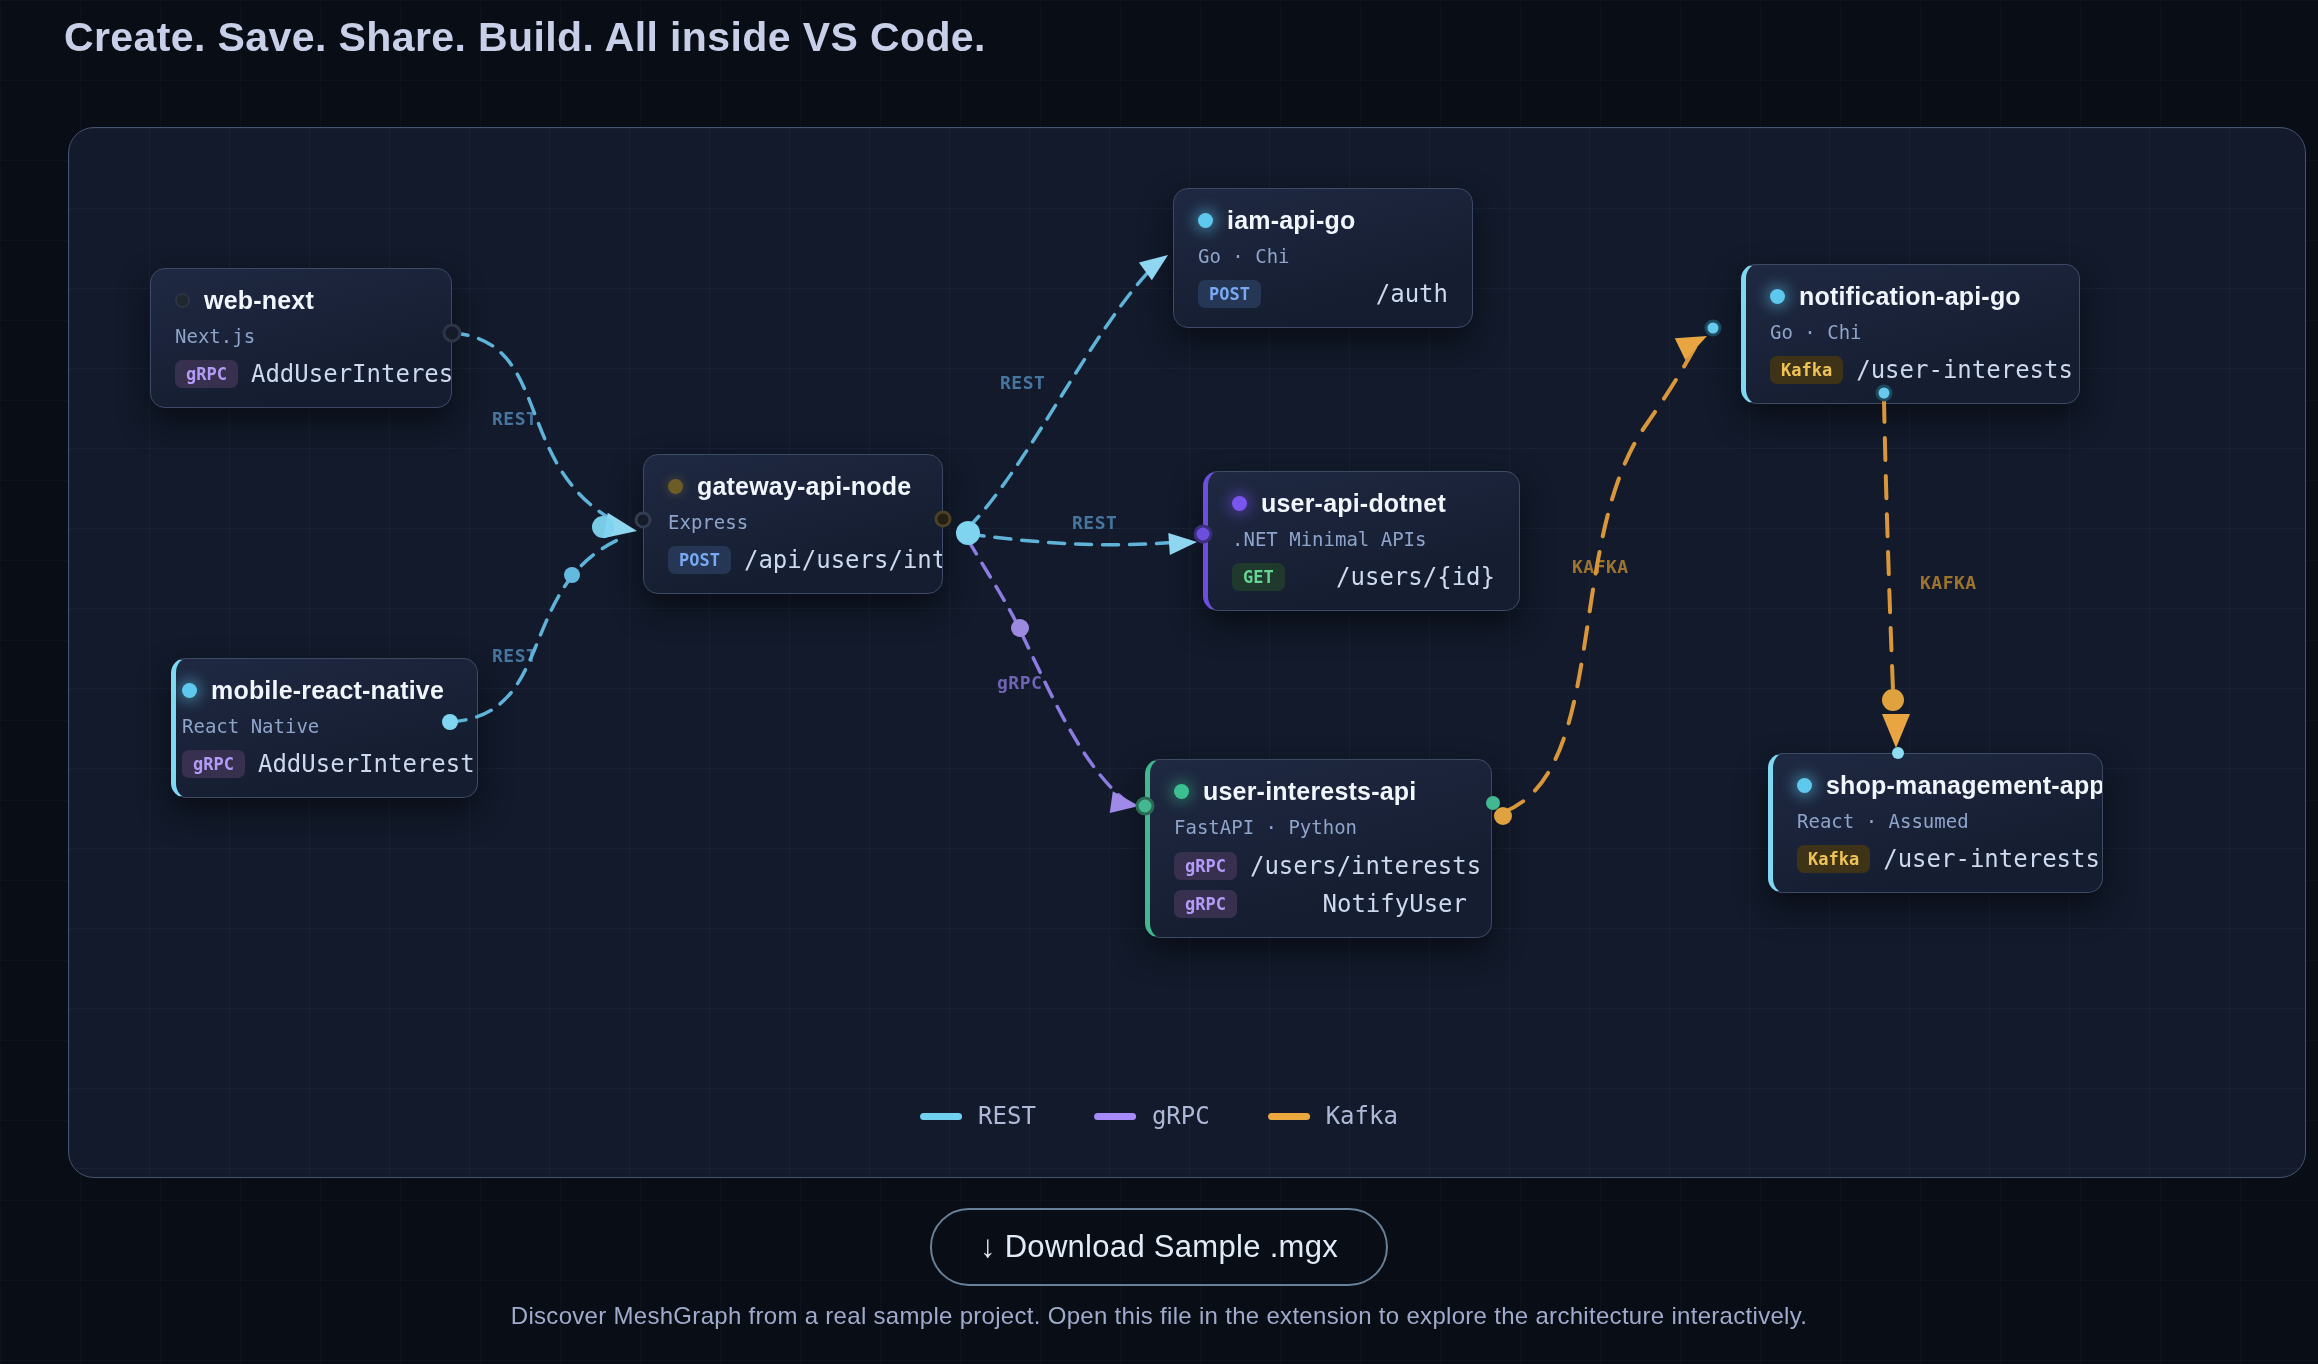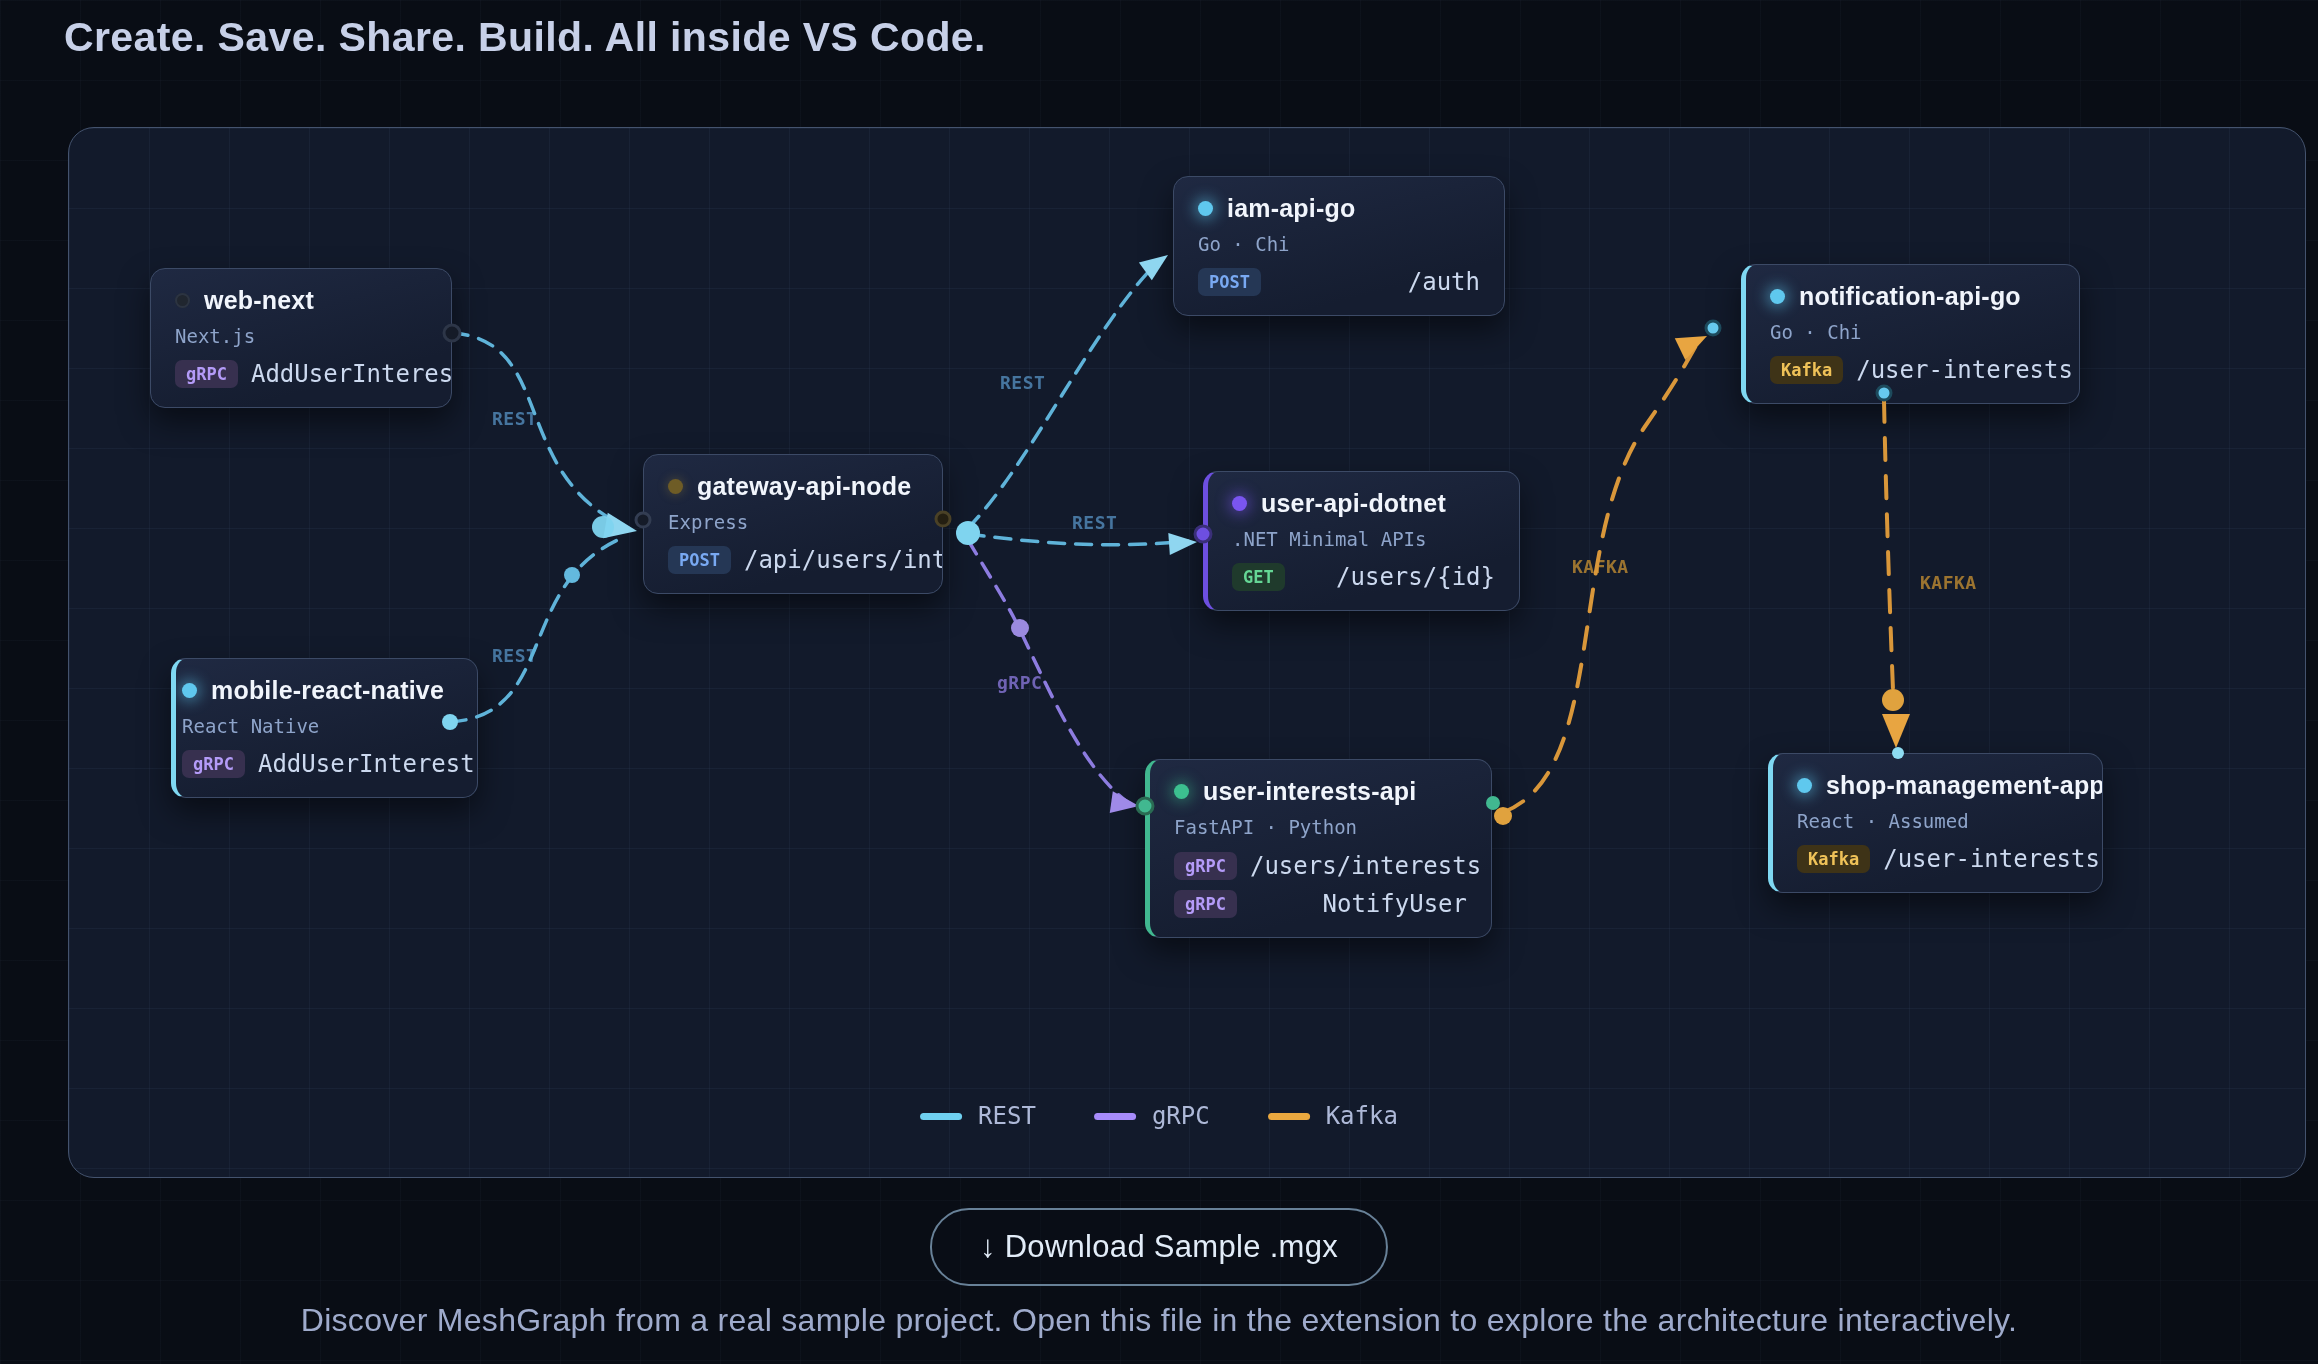--- a/index.html
+++ b/index.html
@@ -82,21 +82,21 @@
   .download-btn {
     position:absolute; left:50%; top:1208px; transform:translateX(-50%);
     padding:19px 48px; border-radius:46px;
     border:2px solid #688198; background:rgba(10,16,26,0.4);
     font-family:"Liberation Sans", sans-serif;
     font-size:31px; font-weight:400; color:#e2ecf8; letter-spacing:0.3px;
     cursor:pointer; white-space:nowrap; z-index:5;
   }
   .footer-text {
     position:absolute; left:0; top:1302px; width:100%;
-    text-align:center; font-size:32px; color:#9fabcc; letter-spacing:0.3px; z-index:5;
+    text-align:center; font-size:24px; color:#9fabcc; letter-spacing:0.3px; z-index:5;
   }
 </style>
 </head>
 <body>
 
 <h1 class="page-title">Create. Save. Share. Build. All inside VS Code.</h1>
 
 <div class="panel"></div>
 
 <span class="edge-label lbl-rest" style="left:492px;  top:408px;">REST</span>
@@ -136,21 +136,21 @@
     <span class="status-dot dot-amber"></span>
     <span class="node-name">gateway-api-node</span>
   </div>
   <div class="node-tech">Express</div>
   <div class="badge-row">
     <span class="badge badge-post">POST</span>
     <span class="badge-value">/api/users/interests</span>
   </div>
 </div>
 
-<div class="node" style="left:1173px; top:176px; width:332px;">
+<div class="node" style="left:1173px; top:188px; width:300px;">
   <div class="node-header">
     <span class="status-dot dot-cyan"></span>
     <span class="node-name">iam-api-go</span>
   </div>
   <div class="node-tech">Go · Chi</div>
   <div class="badge-row">
     <span class="badge badge-post">POST</span>
     <span class="badge-value">/auth</span>
   </div>
 </div>

